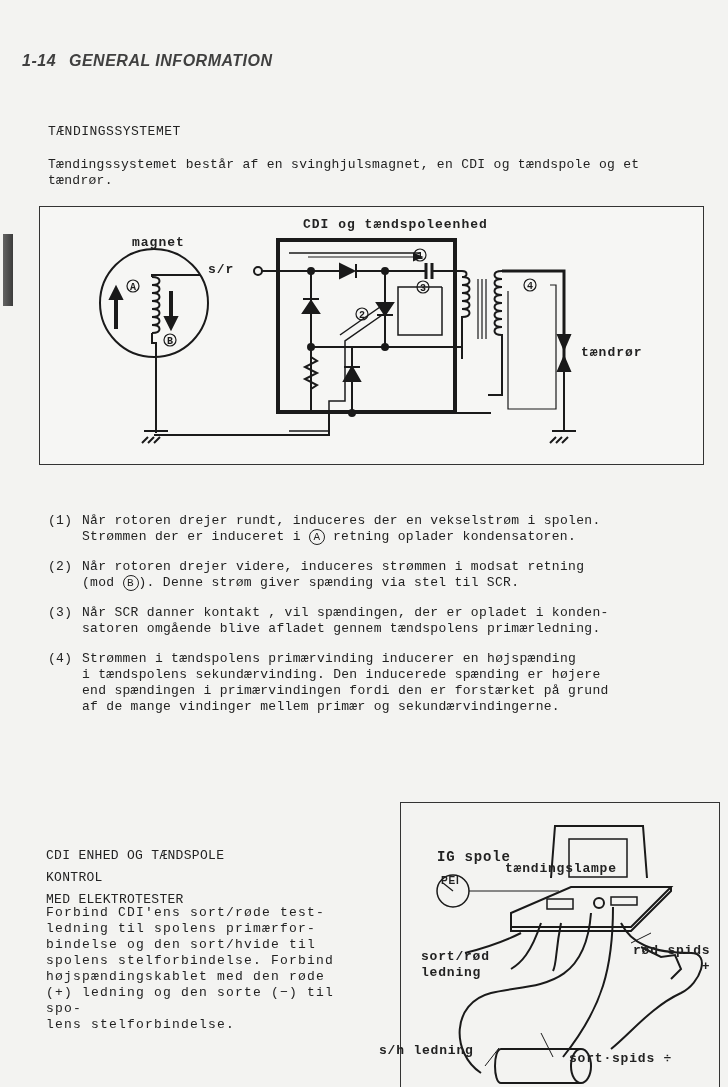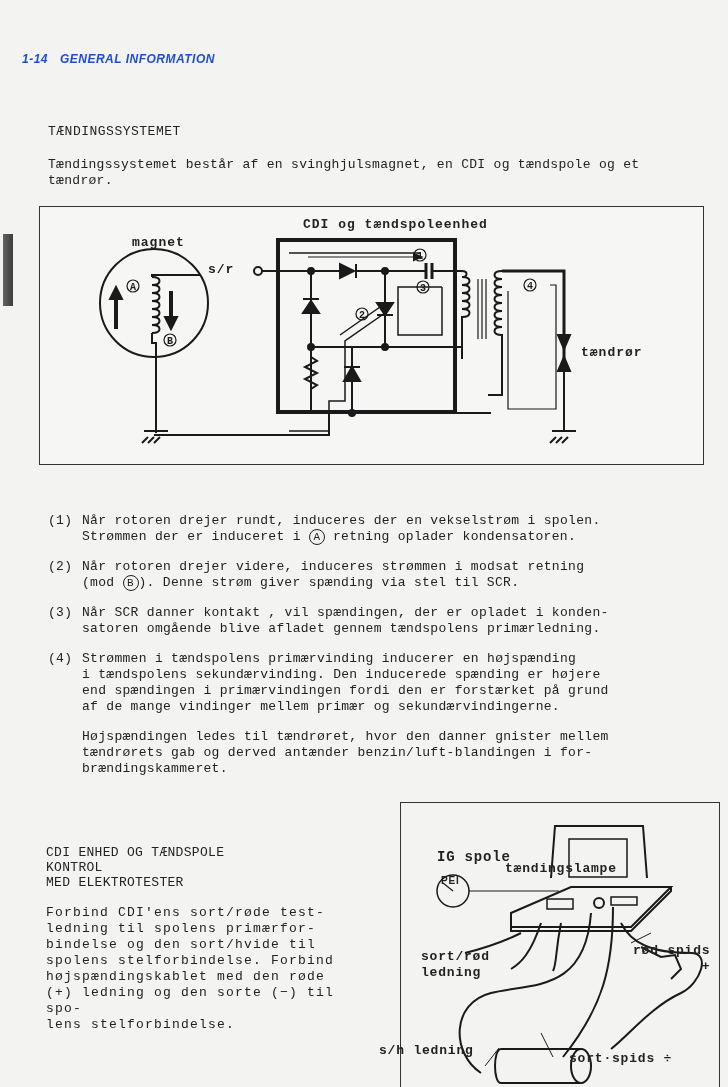--- a/index.html
+++ b/index.html
@@ -1,31 +1,31 @@
 <!DOCTYPE html>
 <html><head>
 <meta charset="utf-8">
 <style>
   html,body{margin:0;padding:0;}
   body{width:728px;height:1087px;background:#f3f3f1;position:relative;overflow:hidden;font-family:"Liberation Mono","DejaVu Sans Mono",monospace;color:#222;}
-  .page-head{position:absolute;left:22px;top:52px;font-family:"Liberation Sans","DejaVu Sans",sans-serif;font-style:italic;font-weight:bold;font-size:12px;letter-spacing:0.5px;color:#1d4ed8;}
+  .page-head{position:absolute;left:22px;top:52px;font-family:"Liberation Sans","DejaVu Sans",sans-serif;font-style:italic;font-weight:bold;font-size:16px;letter-spacing:0.5px;color:#404040;}
   .page-head span{margin-right:8px;}
   .tab-mark{position:absolute;left:3px;top:234px;width:10px;height:72px;background:linear-gradient(90deg,#4a4a4a,#1c1c1c);opacity:.85;}
   .section-title{position:absolute;left:48px;top:124px;font-size:13px;letter-spacing:0.5px;}
   .intro{position:absolute;left:48px;top:157px;width:660px;font-size:13px;line-height:16px;letter-spacing:0.3px;}
   .diagram{position:absolute;left:39px;top:206px;width:663px;height:257px;border:1px solid #333;background:#f6f6f4;}
   .diagram svg{position:absolute;left:0;top:0;}
   .dlabel{position:absolute;font-size:13px;font-weight:bold;letter-spacing:1px;}
   .steps{position:absolute;left:48px;top:513px;width:670px;font-size:13px;line-height:16px;letter-spacing:0.3px;}
   .step{display:flex;margin-bottom:14px;}
   .step .num{width:34px;flex:none;}
   .step .txt{flex:1;white-space:pre-line;}
   .circ{display:inline-block;border:1.2px solid #222;border-radius:50%;width:14px;height:14px;line-height:14px;text-align:center;font-size:11px;}
   .extra{margin-left:34px;white-space:pre-line;}
-  .sub-title{position:absolute;left:46px;top:845px;font-size:13px;line-height:15px;white-space:pre-line;letter-spacing:0.3px;}
+  .sub-title{position:absolute;left:46px;top:845px;font-size:13px;line-height:22px;white-space:pre-line;letter-spacing:0.3px;}
   .sub-body{position:absolute;left:46px;top:905px;width:320px;font-size:13px;line-height:16px;white-space:pre-line;letter-spacing:1.2px;}
   .tester{position:absolute;left:400px;top:802px;width:318px;height:290px;border-left:1px solid #333;border-top:1px solid #333;border-right:1px solid #333;}
   .tlabel{position:absolute;font-size:13px;font-weight:bold;letter-spacing:0.8px;white-space:pre-line;line-height:16px;}
 </style>
 </head>
 <body>
 
 <div class="page-head">
   <span>1-14</span>
   <span>GENERAL INFORMATION</span>
@@ -149,23 +149,20 @@
     <span class="txt">Når SCR danner kontakt , vil spændingen, der er opladet i konden-
 satoren omgående blive afladet gennem tændspolens primærledning.</span>
   </div>
   <div class="step" style="margin-bottom:14px;">
     <span class="num">(4)</span>
     <span class="txt">Strømmen i tændspolens primærvinding inducerer en højspænding
 i tændspolens sekundærvinding. Den inducerede spænding er højere
 end spændingen i primærvindingen fordi den er forstærket på grund
 af de mange vindinger mellem primær og sekundærvindingerne.</span>
   </div>
-  <div class="extra">Højspændingen ledes til tændrøret, hvor den danner gnister mellem
-tændrørets gab og derved antænder benzin/luft-blandingen i for-
-brændingskammeret.</div>
 </div>
 
 <div class="sub-title">CDI ENHED OG TÆNDSPOLE
 KONTROL
 MED ELEKTROTESTER</div>
 <div class="sub-body">Forbind CDI'ens sort/røde test-
 ledning til spolens primærfor-
 bindelse og den sort/hvide til
 spolens stelforbindelse. Forbind
 højspændingskablet med den røde

